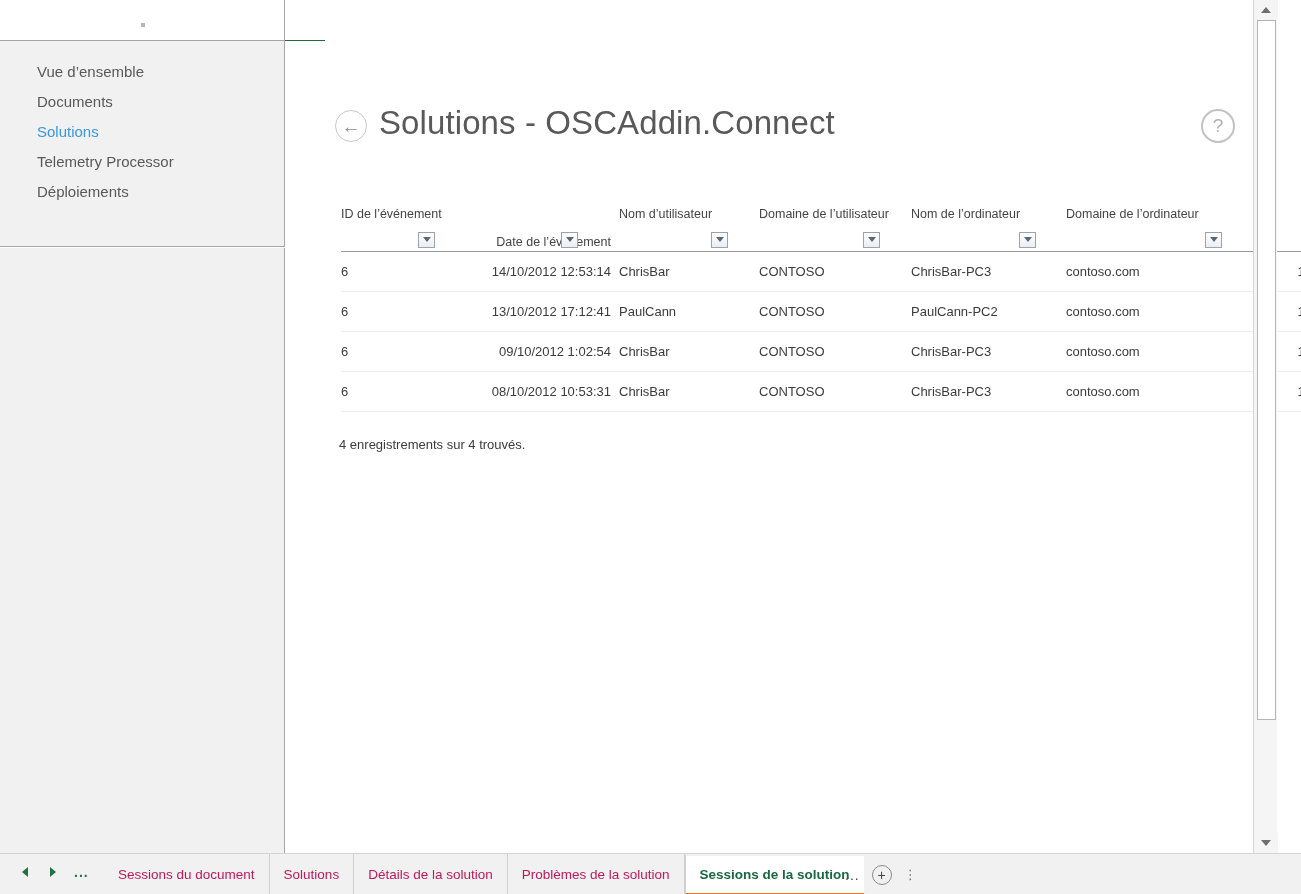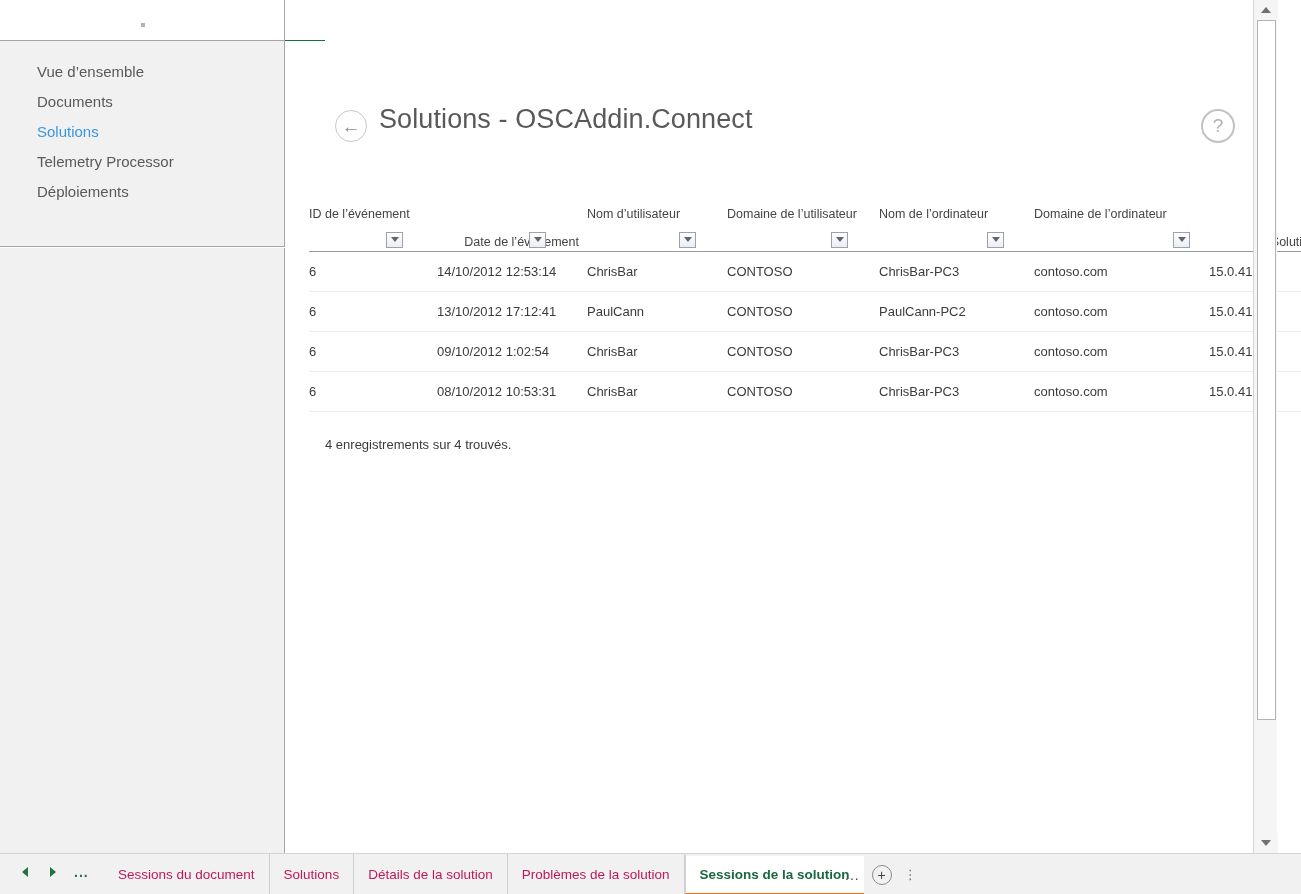--- a/index.html
+++ b/index.html
@@ -48,31 +48,31 @@
   
   .report { position:absolute; left:285px; top:41px; width:992px; height:812px; background:#fff; }
 
   .rpt-head { position:absolute; left:0; top:55px; height:48px; width:100%; }
   .back-btn {
     position:absolute; left:50px; top:14px; width:32px; height:32px; border-radius:50%;
     border:1px solid #c8c8c8; color:#8a8a8a; display:flex; align-items:center;
     justify-content:center; font-size:19px; line-height:1; cursor:pointer; background:#fff;
   }
   .rpt-title {
-    position:absolute; left:94px; top:8px; font-size:27px; color:#595959;
+    position:absolute; left:94px; top:8px; font-size:33px; color:#595959;
     font-weight:normal; white-space:nowrap; letter-spacing:0.1px;
   }
   .help-btn {
     position:absolute; left:916px; top:13px; width:34px; height:34px; border-radius:50%;
     border:2px solid #c2c2c2; color:#b0b0b0; display:flex; align-items:center;
     justify-content:center; font-size:19px; cursor:pointer; background:#fff;
   }
 
   
-  .tbl { position:absolute; left:24px; top:165px; width:952px; }
+  .tbl { position:absolute; left:56px; top:165px; width:952px; }
   table { border-collapse:collapse; table-layout:fixed; width:1015px; }
   thead th {
     font-size:12.5px; font-weight:normal; color:#444; vertical-align:top;
     padding:0 8px 0 0; height:45px; position:relative; text-align:left;
   }
   thead th .hdr-label { display:block; white-space:nowrap; padding-top:1px; }
   .filter-btn {
     position:absolute; bottom:3px; width:17px; height:16px;
     background:linear-gradient(#ffffff,#eaeef3);
     border:1px solid #9aa3ad; cursor:pointer;
@@ -81,28 +81,28 @@
   .filter-btn .caret {
     width:0;height:0;border-left:4px solid transparent;border-right:4px solid transparent;
     border-top:5px solid #5d6773;
   }
   thead tr { border-bottom:1px solid #9a9a9a; }
   tbody td {
     font-size:13px; color:#3b3b3b; height:40px; padding:0 8px 0 0;
     border-bottom:1px solid #ededed; white-space:nowrap; vertical-align:middle;
   }
   td.num, th.num .hdr-label { text-align:left; }
-  td.right { padding-right:8px; }
+  td.right { text-align:right; padding-right:8px; }
   th.right .hdr-label { text-align:right;margin-top:28px; }
 
   .c0 { width:128px; } .c1 { width:150px; } .c2 { width:140px; }
   .c3 { width:152px; } .c4 { width:155px;margin-left:24px; } .c5 { width:175px; } .c6 { width:115px; }
 
   .footer-count {
-    position:absolute; left:40px; top:396px; font-size:13px; color:#3b3b3b; white-space:nowrap;
+    position:absolute; left:54px; top:396px; font-size:13px; color:#3b3b3b; white-space:nowrap;
   }
 
   
   .vscroll { position:absolute; right:0; top:0; width:24px; height:853px; background:#f5f5f5;
              border-left:1px solid #d4d4d4; }
   .vsb-btn { width:24px; height:20px; display:flex; align-items:center; justify-content:center;
              background:#f5f5f5; cursor:pointer; }
   .vsb-btn .tri-up { width:0;height:0;border-left:5px solid transparent;border-right:5px solid transparent;border-bottom:6px solid #707070; }
   .vsb-btn .tri-dn { width:0;height:0;border-left:5px solid transparent;border-right:5px solid transparent;border-top:6px solid #707070; }
   .vsb-track { position:absolute; top:20px; bottom:20px; left:0; width:24px; }

